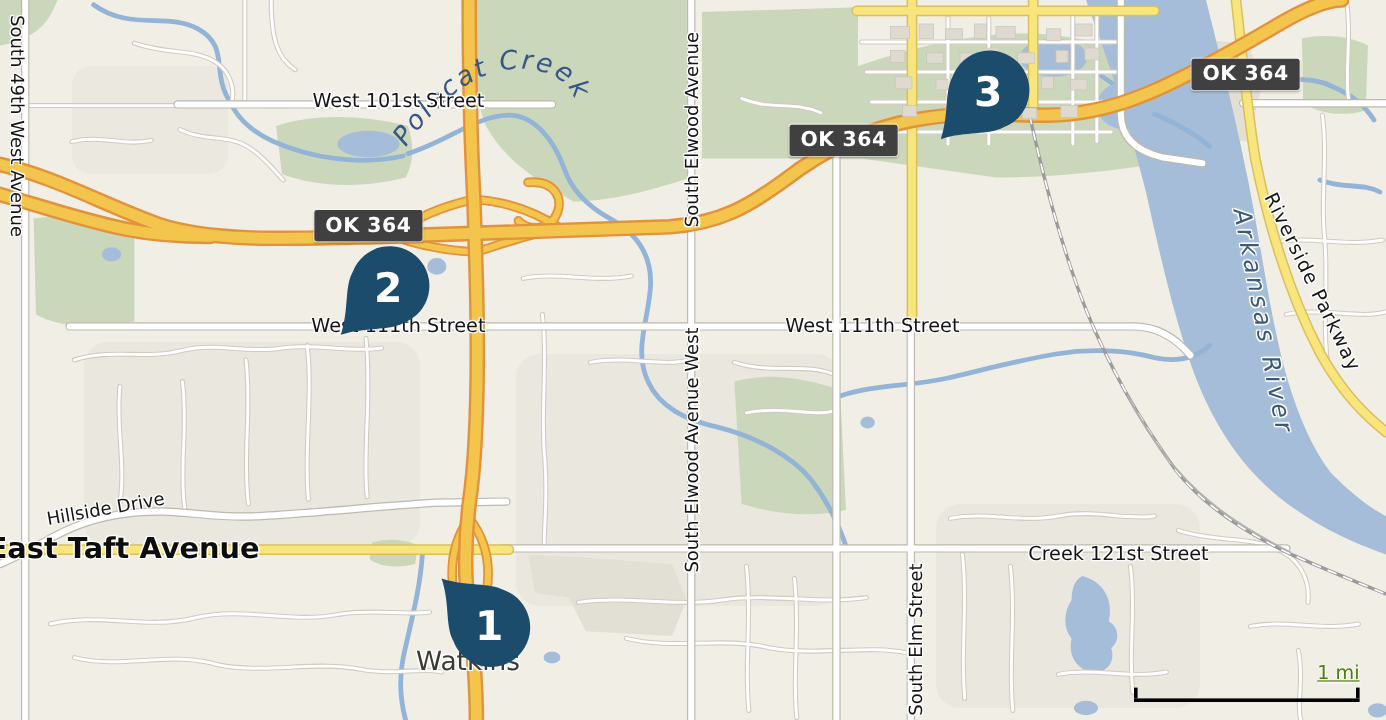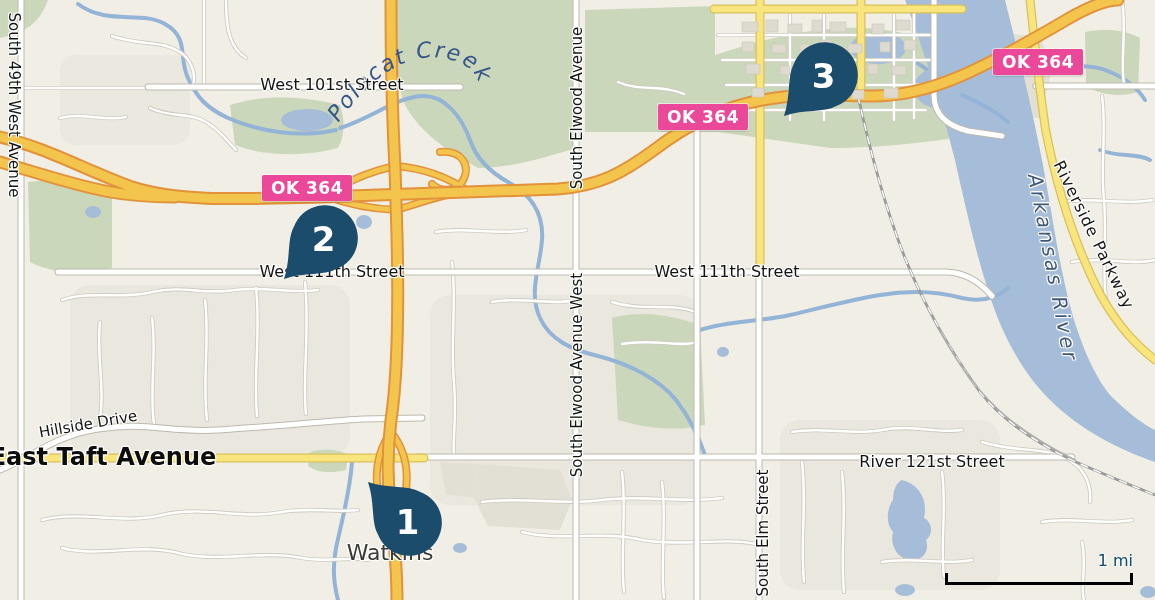--- a/index.html
+++ b/index.html
@@ -1,31 +1,31 @@
 <!DOCTYPE html>
 <html><head>
 <meta charset="utf-8">
 <style>
   html,body{margin:0;padding:0;}
   #map-canvas{position:relative;width:1155px;height:600px;overflow:hidden;background:#f1eee5;font-family:"DejaVu Sans",sans-serif;}
   #basemap{position:absolute;left:0;top:0;z-index:0;}
   .lbl{position:absolute;white-space:nowrap;font:15px "DejaVu Sans",sans-serif;color:#141414;z-index:2;
        transform:translate(-50%,-50%) rotate(var(--r,0deg));
        text-shadow:-1px -1px 0 #fff,1px -1px 0 #fff,-1px 1px 0 #fff,1px 1px 0 #fff,0 0 3px #fff;}
-  .badge{position:absolute;z-index:3;background:#ec4899;color:#fff;font:bold 17px "DejaVu Sans",sans-serif;
+  .badge{position:absolute;z-index:3;background:#404040;color:#fff;font:bold 17px "DejaVu Sans",sans-serif;
        padding:3px 9px;border-radius:2px;letter-spacing:.5px;
        box-shadow:0 0 0 1px rgba(255,255,255,.55),0 1px 2px rgba(0,0,0,.35);}
   #markers{position:absolute;left:0;top:0;z-index:4;}
   .pin{fill:#1b4c6c;}
   .pin-num{fill:#fff;font:bold 34px "DejaVu Sans",sans-serif;text-anchor:middle;}
   #scalebar{position:absolute;left:945px;top:551px;width:188px;z-index:3;text-align:right;}
   #scalebar .bar{position:relative;margin-top:3px;height:9px;border-bottom:3px solid #000;}
   #scalebar .bar:before,#scalebar .bar:after{content:"";position:absolute;bottom:0;width:3px;height:9px;background:#000;}
   #scalebar .bar:before{left:0}#scalebar .bar:after{right:0}
-  #scale-label{font:16px "DejaVu Sans",sans-serif;color:#0c4a6e;text-shadow:0 0 3px #fff,1px 1px 0 #fff;}
+  #scale-label{font:16px "DejaVu Sans",sans-serif;color:#4d7c0f;text-shadow:0 0 3px #fff,1px 1px 0 #fff;text-decoration:underline;}
   #copyright{position:absolute;left:12px;top:565px;z-index:3;font:15px "DejaVu Sans",sans-serif;color:#1c1c1c;
        text-shadow:-1px -1px 0 #fff,1px -1px 0 #fff,-1px 1px 0 #fff,1px 1px 0 #fff;}
   
   .rd{fill:none;stroke-linecap:round;stroke-linejoin:round;}
   .mr-case{stroke:#cfcbc1;stroke-width:4.2;}
   .mr-fill{stroke:#ffffff;stroke-width:2.4;}
   .mj-case{stroke:#bdb9af;stroke-width:7;}
   .mj-fill{stroke:#ffffff;stroke-width:5;}
   .yl-case{stroke:#d9c05a;stroke-width:9;}
   .yl-fill{stroke:#f8e57e;stroke-width:6.5;}
@@ -231,21 +231,21 @@
         <path id="creekpath" d="M336,126 Q392,44 452,60 Q476,66 481,90" fill="none"></path>
       </defs>
     <text font-family="DejaVu Sans, sans-serif" font-size="22" font-style="italic" fill="#36558a" letter-spacing="2">
       <textPath href="#creekpath" startOffset="2%">Polecat Creek</textPath>
     </text>
   </svg>
 
   <div class="lbl" style="left:296px;top:84px;font-size:16px;margin-left:36px;">West 101st Street</div>
   <div class="lbl" style="left:332px;top:271px;font-size:16px;">West 111th Street</div>
   <div class="lbl" style="left:727px;top:271px;font-size:16px;">West 111th Street</div>
-  <div class="lbl" style="left:932px;top:461px;font-size:16px;">River 121st Street</div>
+  <div class="lbl" style="left:932px;top:461px;font-size:16px;">Creek 121st Street</div>
   <div class="lbl" style="left:103px;top:457px;font-size:24px;font-weight:bold;color:#0d0d0d;">East Taft Avenue</div>
   <div class="lbl" style="left:88px;top:424px;--r:-10deg;font-size:15px;">Hillside Drive</div>
   <div class="lbl" style="left:14px;top:105px;--r:90deg;font-size:15px;">South 49th West Avenue</div>
   <div class="lbl" style="left:577px;top:108px;--r:-90deg;font-size:15px;">South Elwood Avenue</div>
   <div class="lbl" style="left:577px;top:375px;--r:-90deg;font-size:15px;">South Elwood Avenue West</div>
   <div class="lbl" style="left:763px;top:533px;--r:-90deg;font-size:15px;">South Elm Street</div>
   <div class="lbl" style="left:1094px;top:235px;--r:64deg;font-size:16px;letter-spacing:1px;">Riverside Parkway</div>
   <div class="lbl" style="left:1053px;top:268px;--r:79deg;font-size:20px;font-style:italic;color:#3d5878;letter-spacing:3px;">Arkansas River</div>
   <div class="lbl" style="left:390px;top:552px;font-size:22px;color:#3a3a36;z-index:1;">Watkins</div>
 

